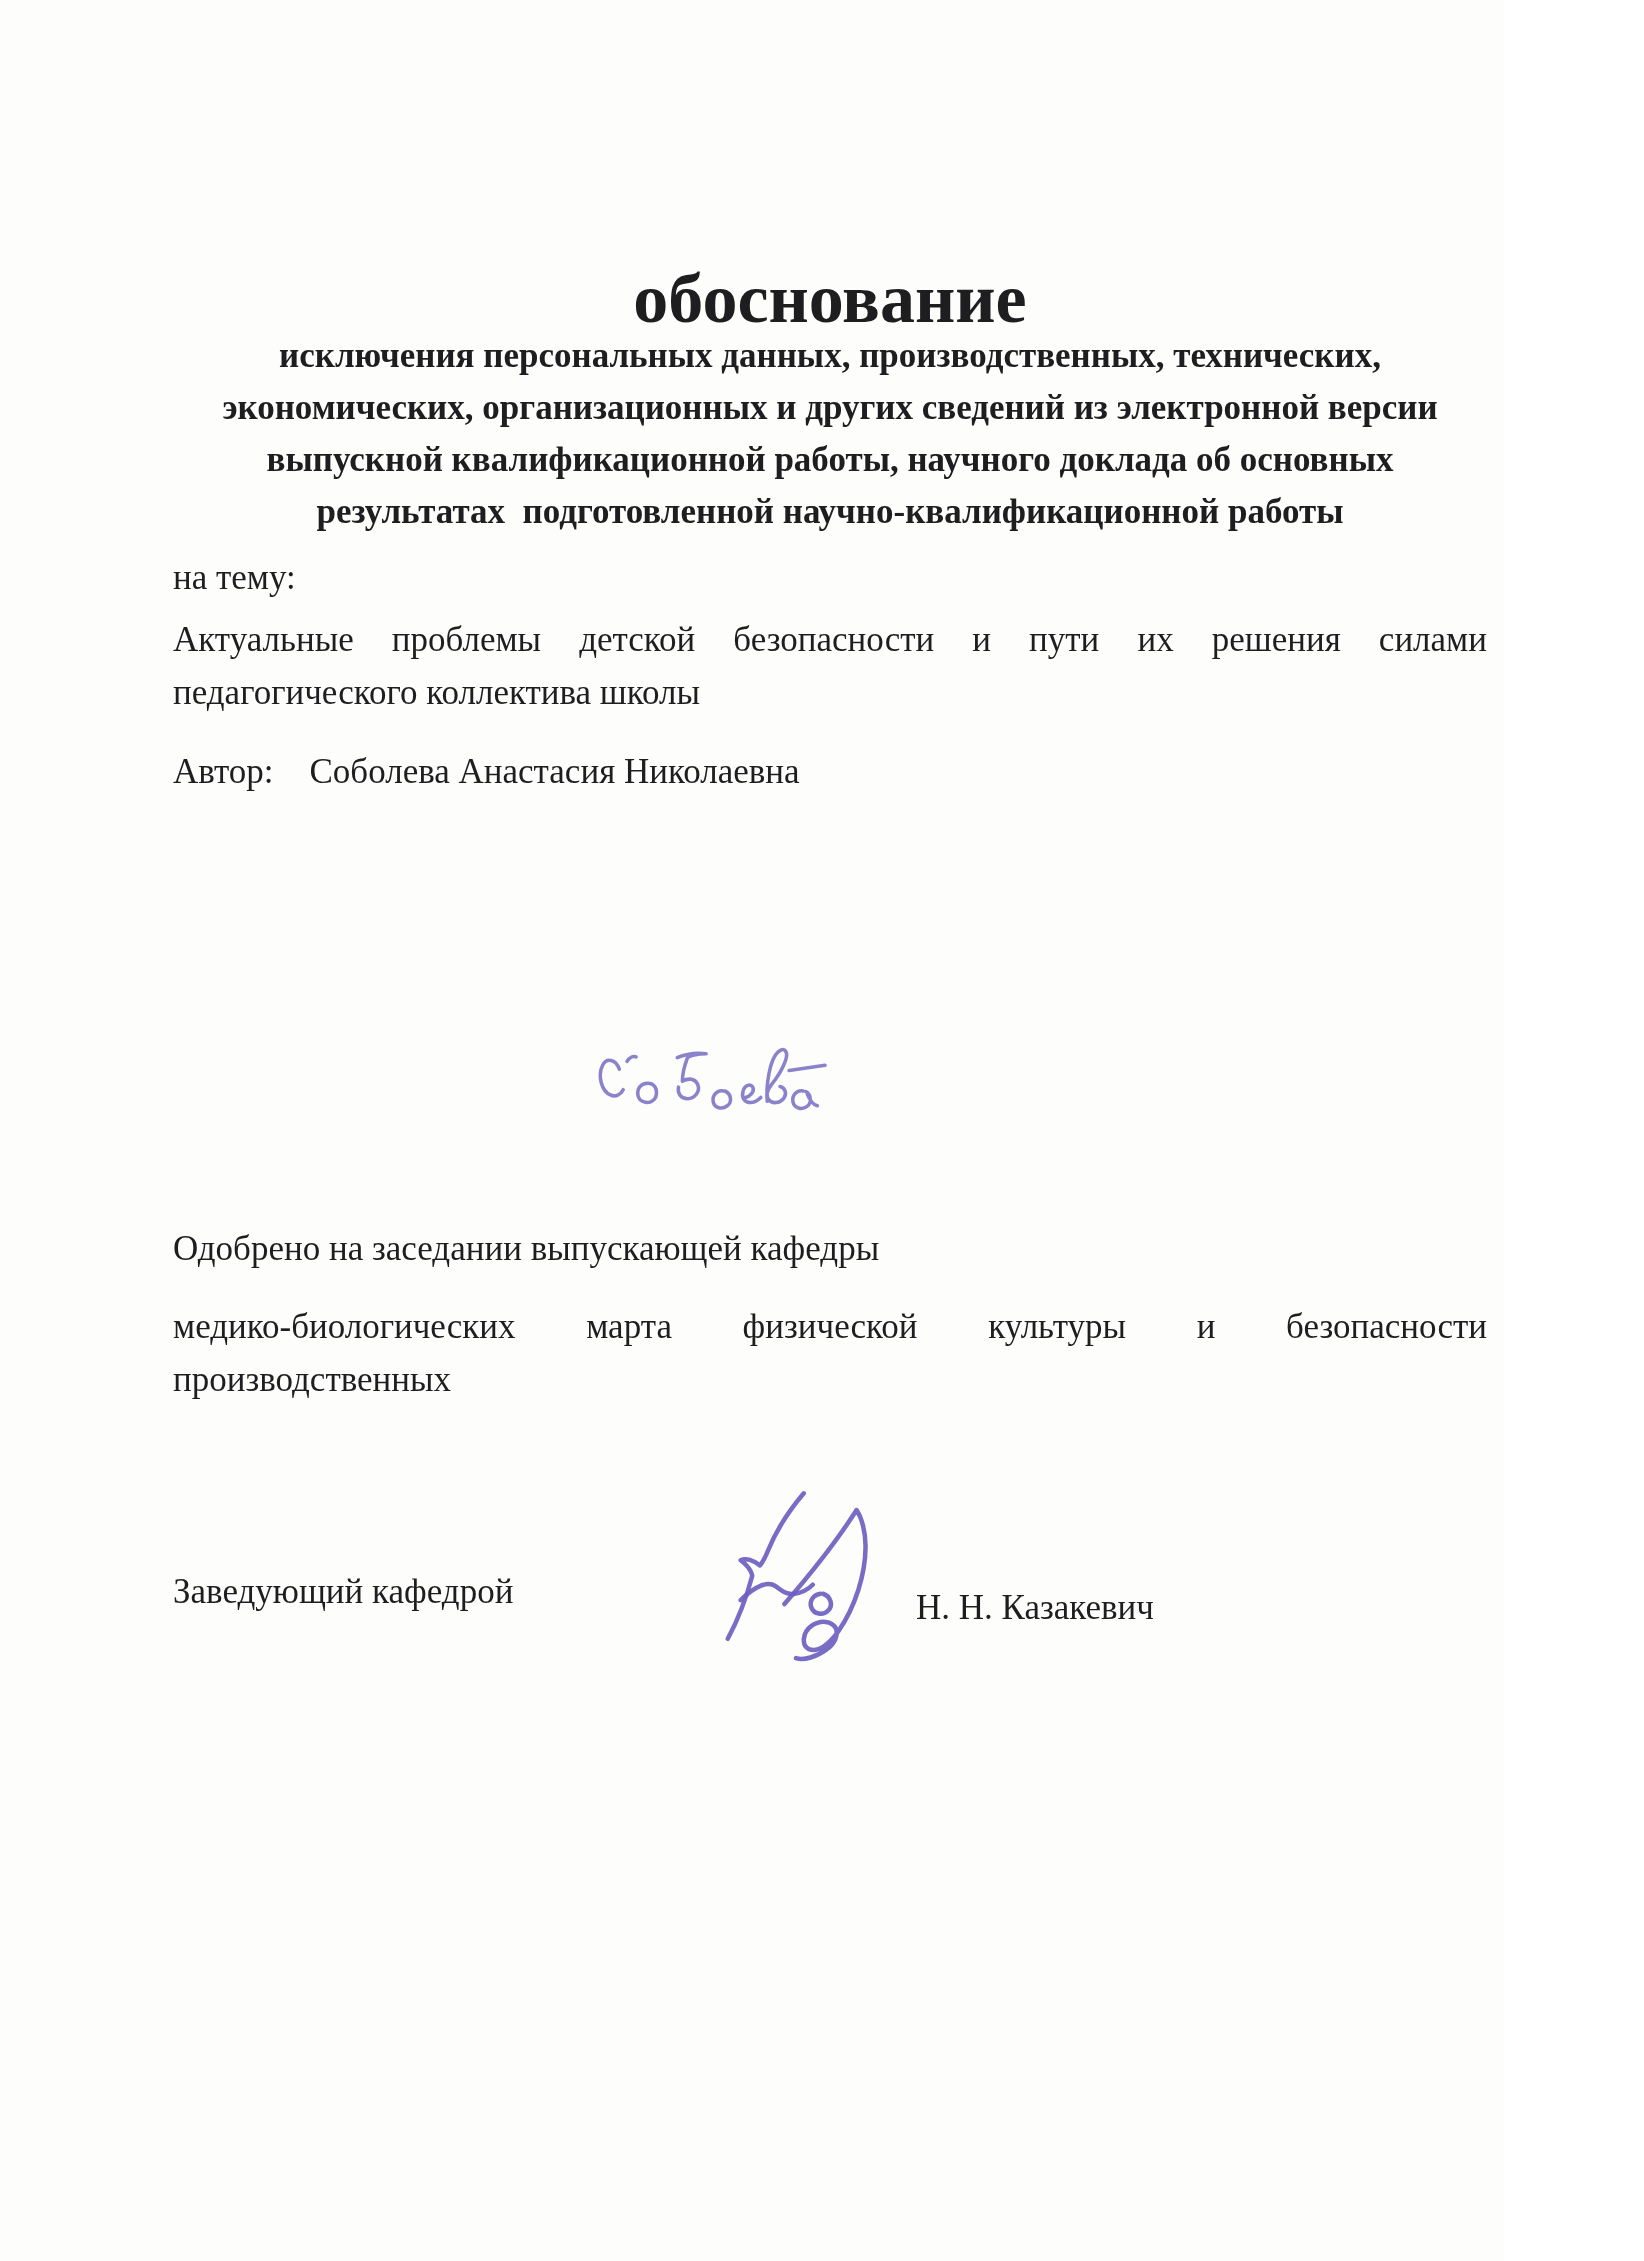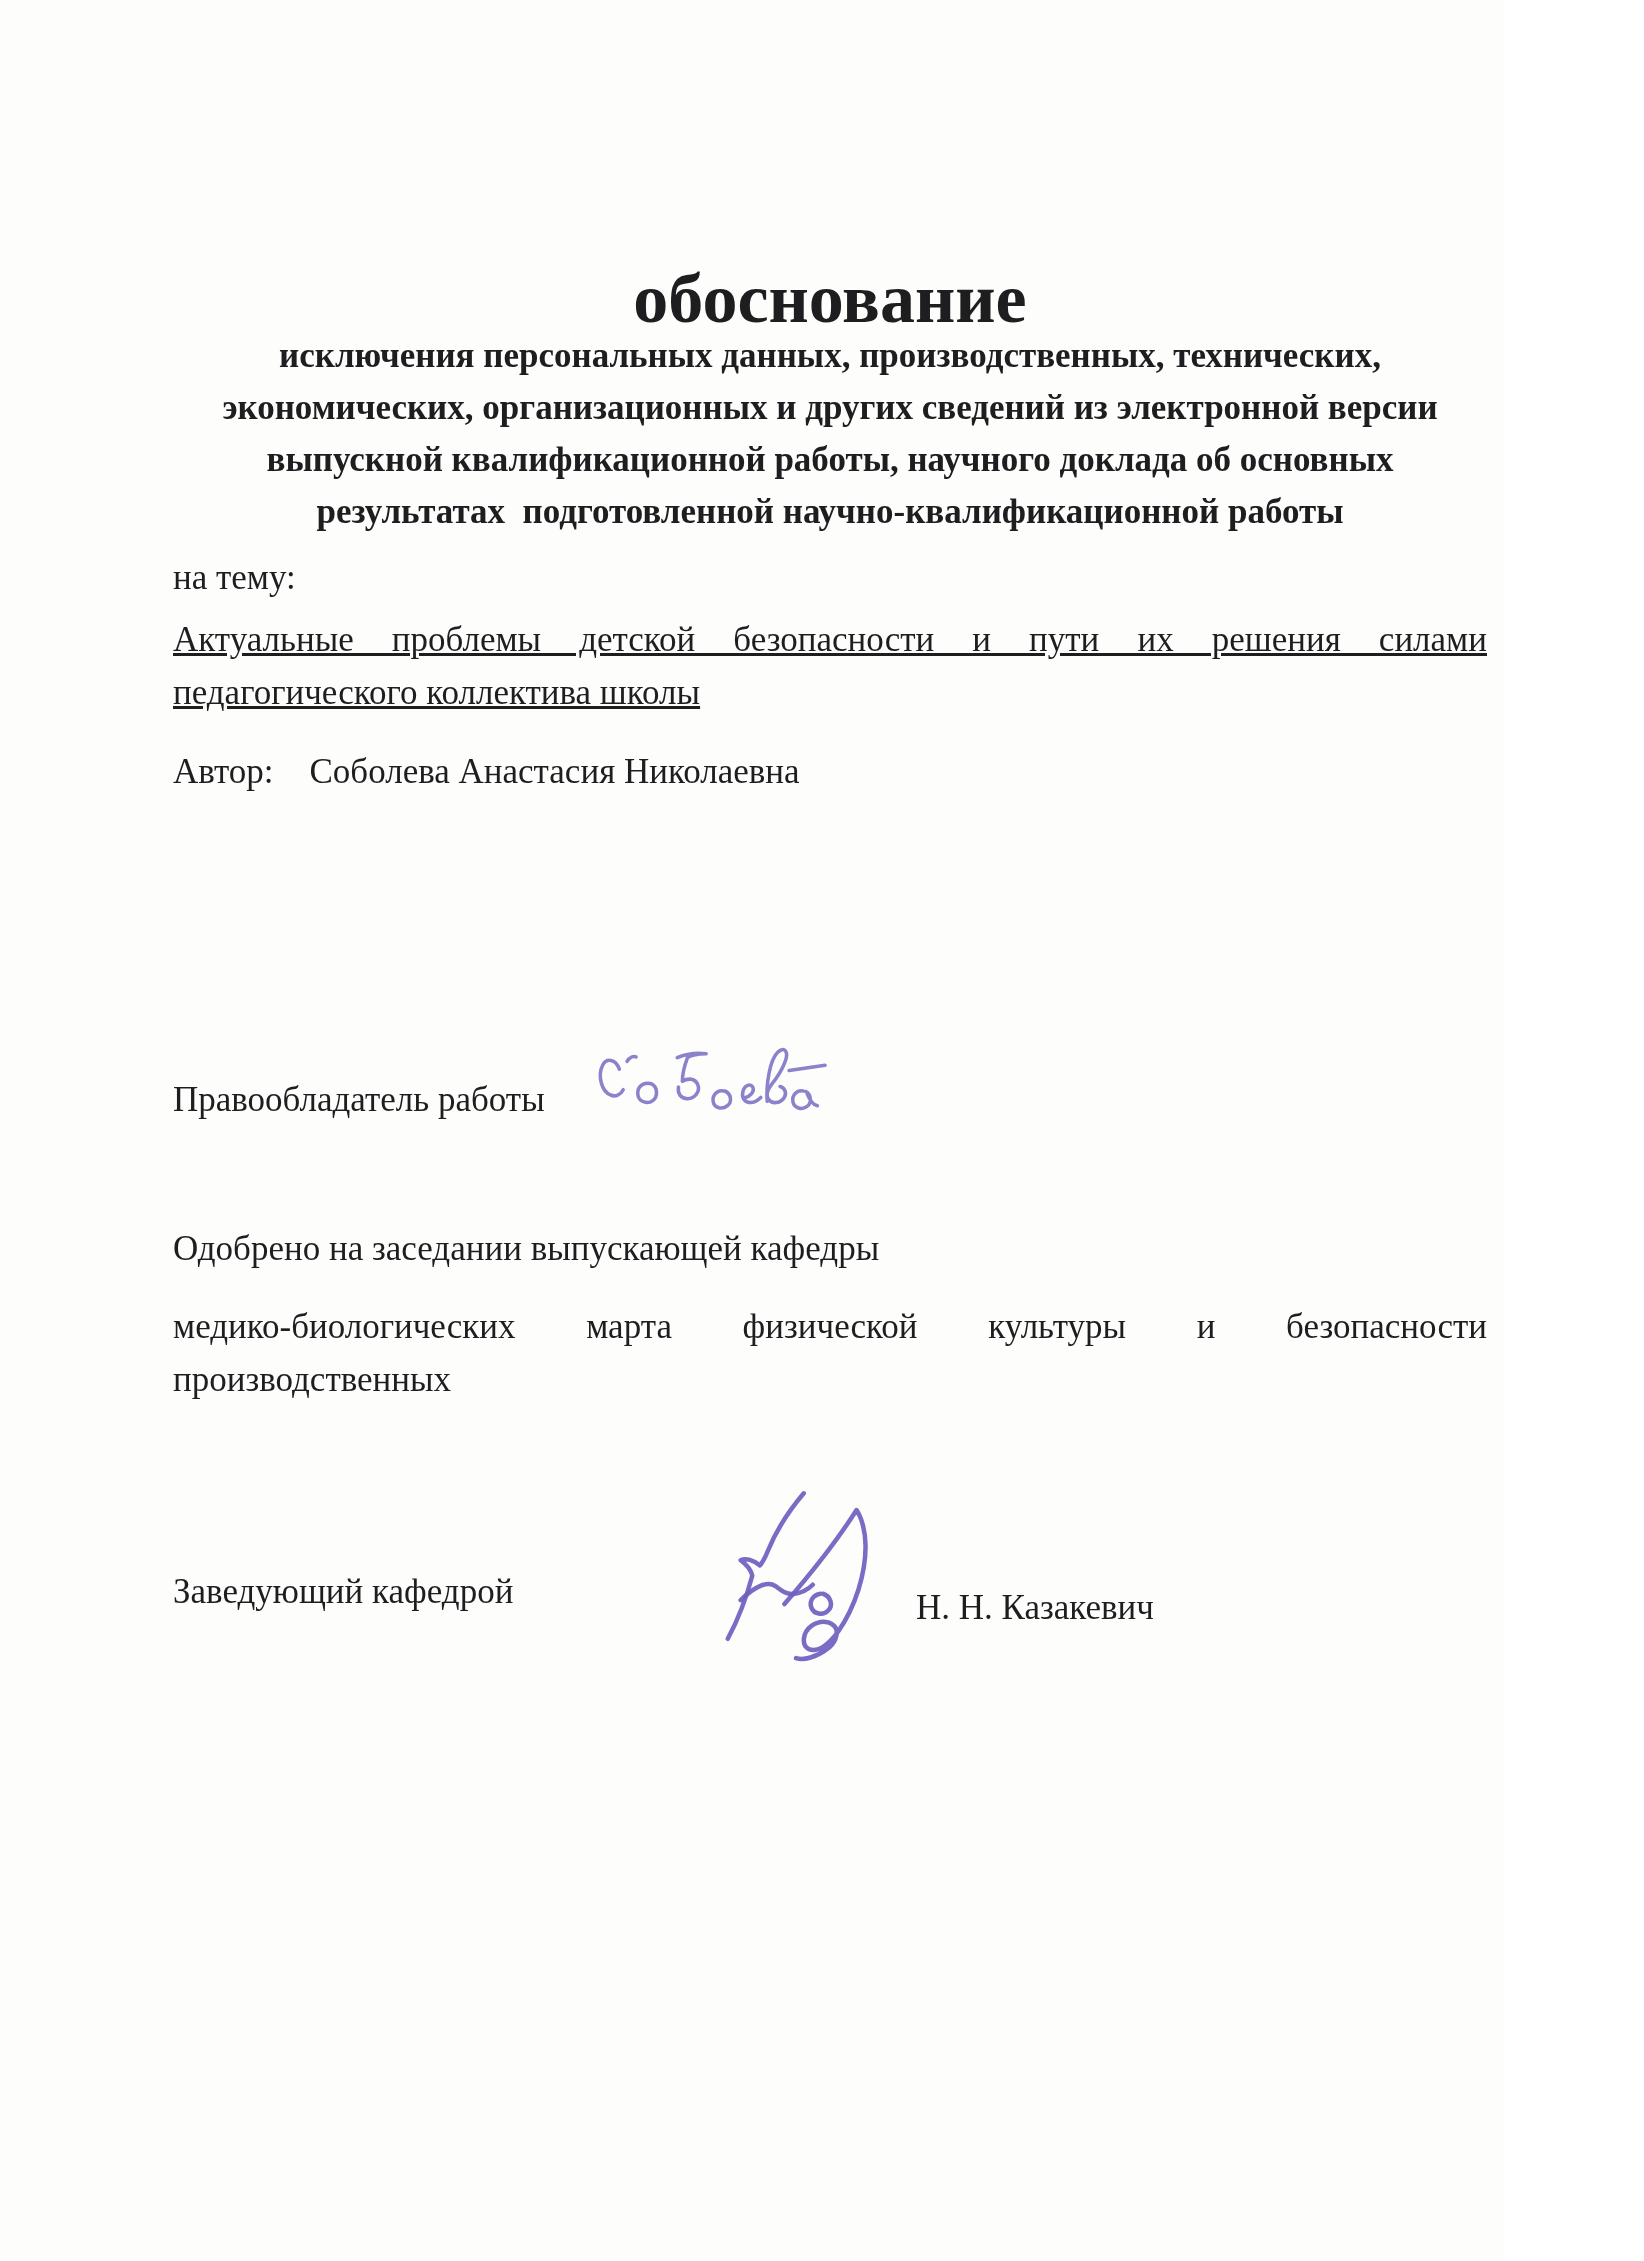--- a/index.html
+++ b/index.html
@@ -75,31 +75,30 @@
 
   <h1 class="line centered bold" style="top:248px;">обоснование</h1>
 
   <p class="line centered bold prelines" style="top:330px;">исключения персональных данных, производственных, технических,
 экономических, организационных и других сведений из электронной версии
 выпускной квалификационной работы, научного доклада об основных
 результатах&nbsp; подготовленной научно-квалификационной работы</p>
 
   <p class="line" style="top:553px;">на тему:</p>
 
-  <p class="line jpar" style="top:613px;text-decoration:underline;">
+  <p class="line jpar" style="top:613px;">
     <span class="jline">Актуальные проблемы детской безопасности и пути их решения силами</span>
     <span>педагогического коллектива школы</span>
   </p>
 
   <p class="line" style="top:747px;">
     <span>Автор:</span><span class="author-name">Соболева Анастасия Николаевна</span>
   </p>
 
 
-  <p class="line" style="top:1075px;">Правообладатель работы</p>
 
   <svg class="sig sig-rights" viewBox="0 0 368 154" aria-hidden="true">
     <path d="M36,64 C30,48 16,46 10,58 C2,74 8,98 22,104 C30,108 38,104 42,96"></path>
     <path d="M48,52 c4,-7 10,-9 14,-7"></path>
     <path d="M80,86 c-10,0 -17,8 -15,19 c2,10 15,14 23,8 c8,-6 8,-21 -2,-26 c-2,-1 -4,-1 -6,-1"></path>
     <path d="M126,46 c14,-6 31,-8 45,-6 c-11,0 -23,2 -29,6 c-6,16 -8,29 -8,37 c10,-6 20,-4 24,5 c4,10 -4,22 -16,22 c-10,0 -16,-8 -14,-18"></path>
     <path d="M198,98 c-10,-2 -18,7 -16,17 c2,10 14,12 22,6 c8,-6 6,-19 -4,-23"></path>
     <path d="M232,108 c8,-2 14,-9 12,-15 c-3,-8 -14,-4 -16,7 c-2,10 4,16 12,16 c6,0 12,-4 16,-8"></path>
     <path d="M266,114 c-2,-26 4,-64 16,-76 c10,-10 18,-2 12,14 c-5,14 -14,27 -22,37 c-6,8 -8,16 -4,22 c6,8 18,6 24,-2 c5,-7 2,-16 -6,-18"></path>
     <path d="M322,98 c-10,-2 -18,7 -16,17 c2,10 14,13 22,7 c7,-5 7,-18 -2,-23 m2,3 c4,10 8,17 16,19"></path>

